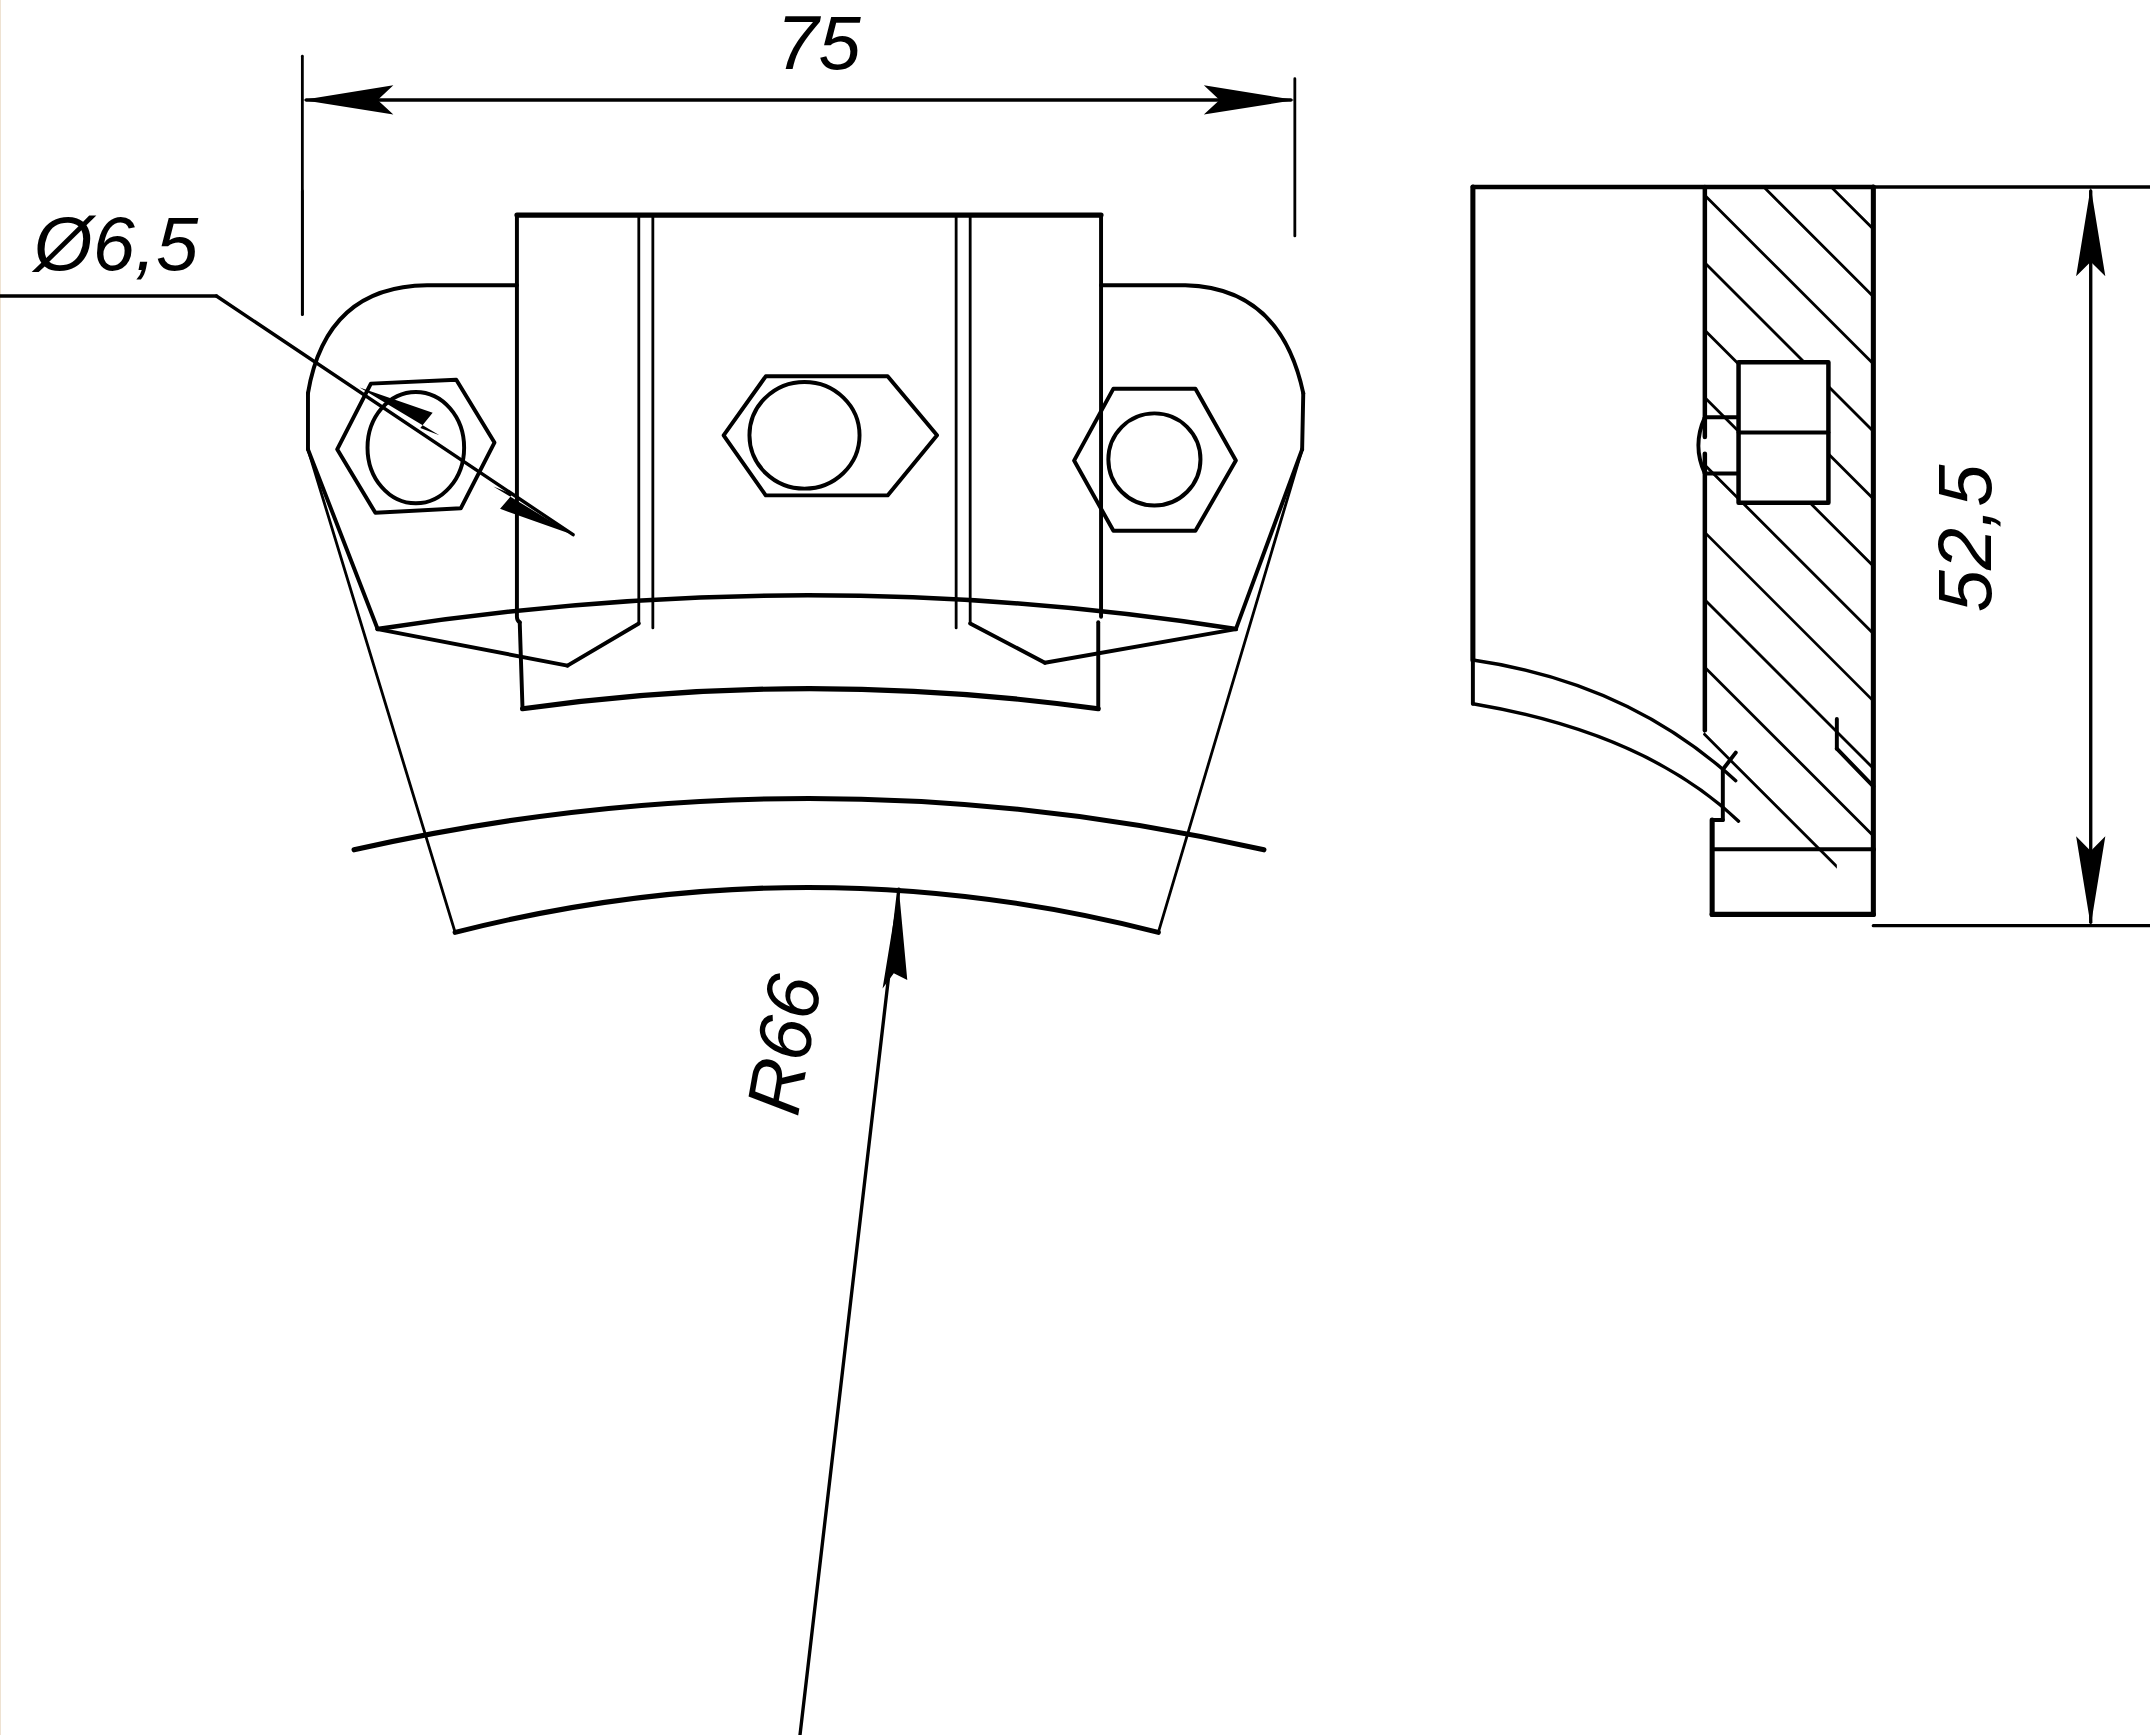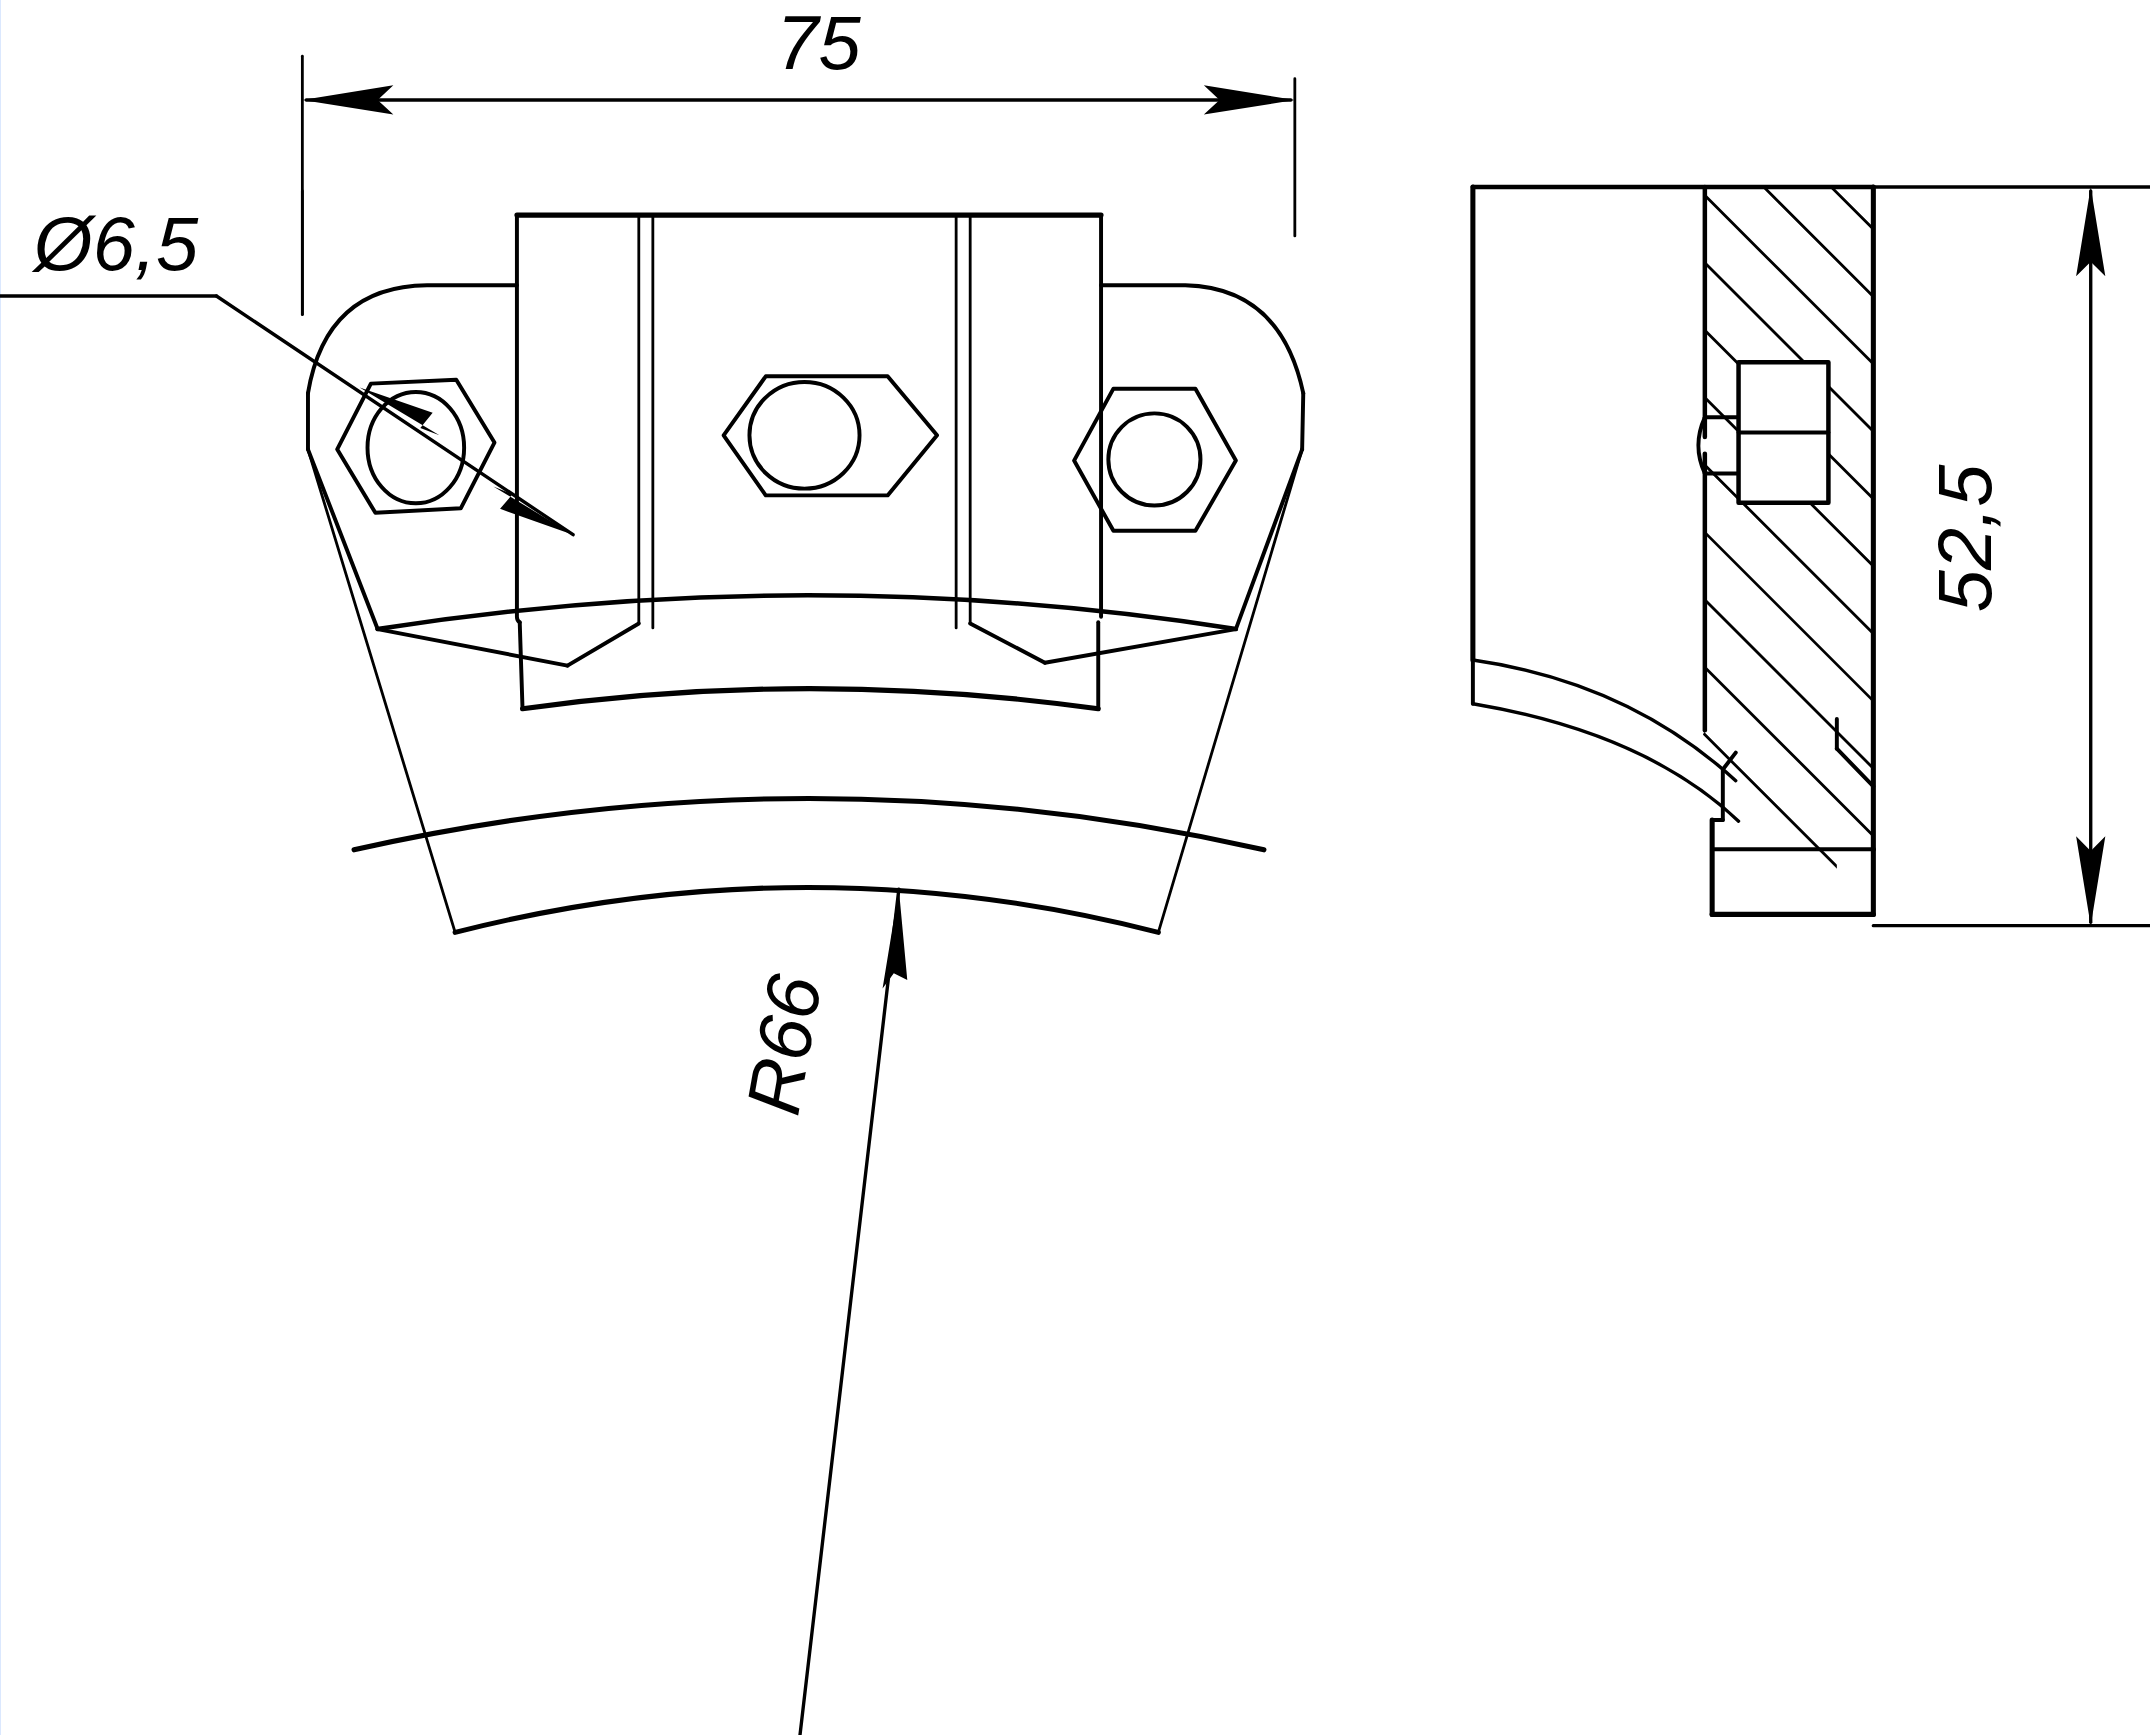--- a/index.html
+++ b/index.html
@@ -1,17 +1,17 @@
 <!DOCTYPE html>
 <html style="font-size:9px"><head>
 <meta charset="utf-8">
 <style>
   html,body{margin:0;padding:0;background:#ffffff;}
   body{font-family:"Liberation Sans", sans-serif;}
-  #sheet{position:relative;width:2151px;height:1735px;background:#3b82f6;overflow:hidden;}
+  #sheet{position:relative;width:2151px;height:1735px;background:#a16207;overflow:hidden;}
   svg{display:block;}
   .dimtext{
     font-family:"Liberation Sans", sans-serif;
     font-style:italic;
     fill:#000000;
     font-weight:400;
   }
 </style>
 </head>
 <body>

